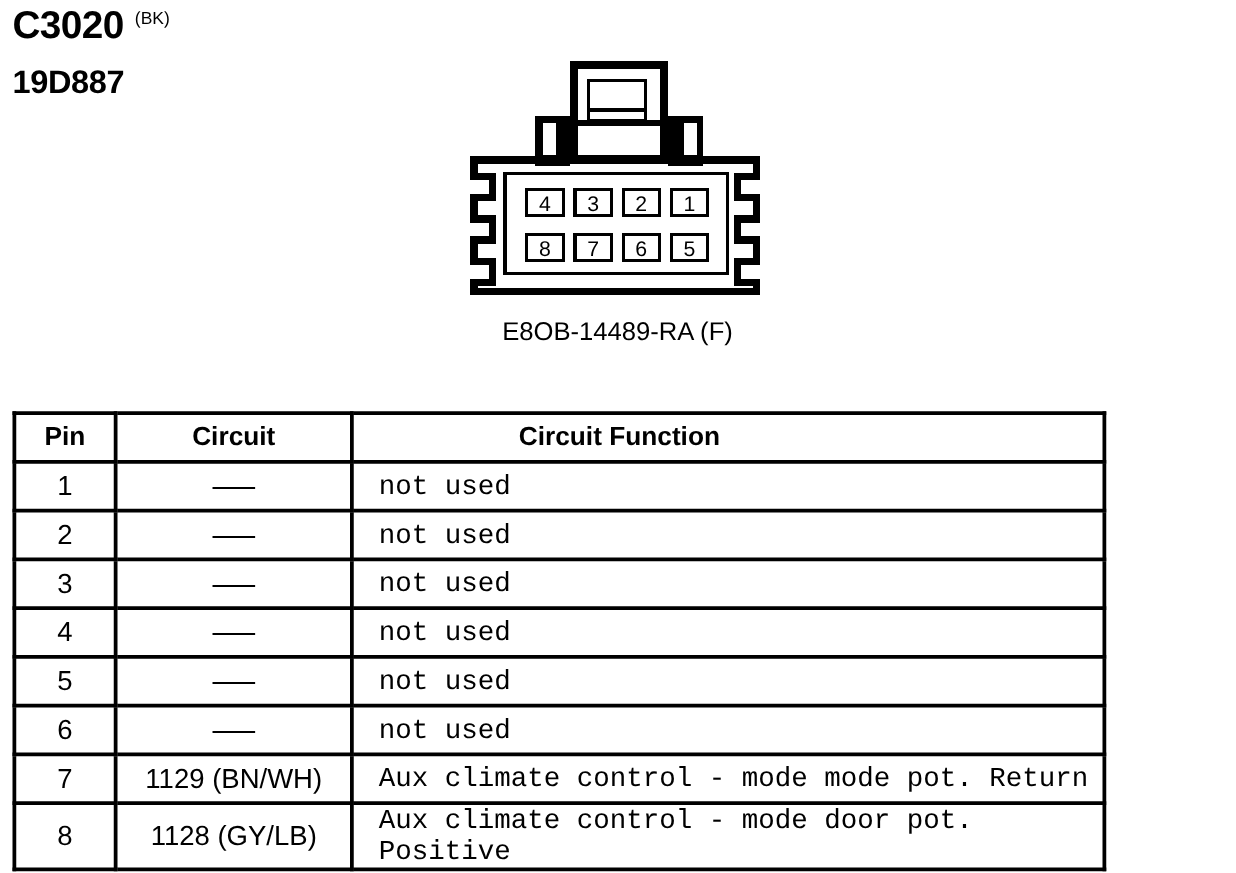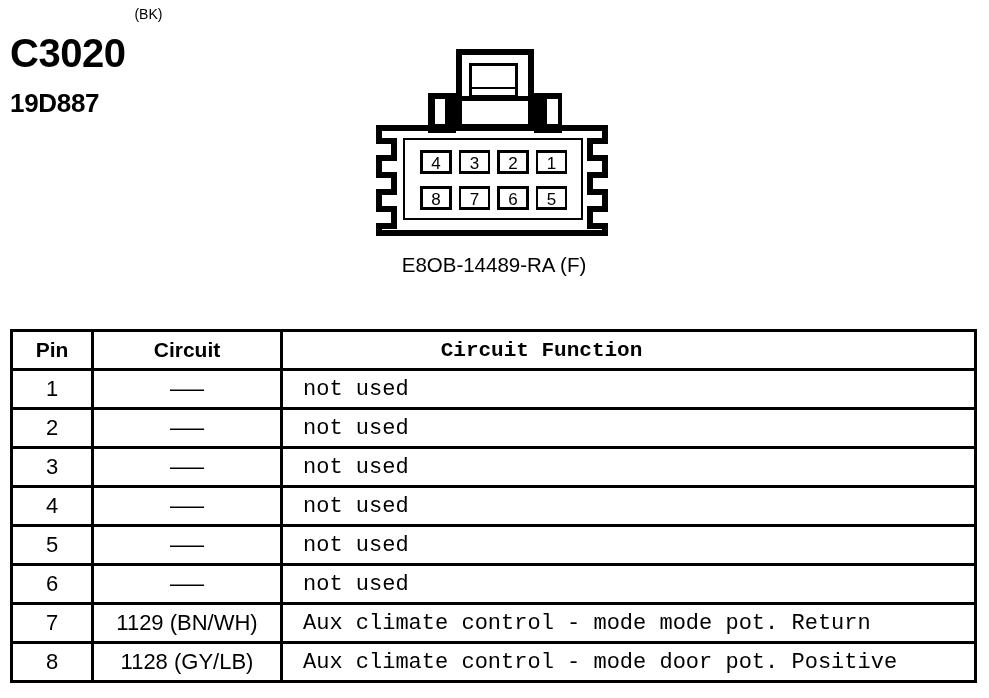--- a/index.html
+++ b/index.html
@@ -3,40 +3,40 @@
 <meta charset="utf-8">
 <style>
   html,body{margin:0;padding:0;}
   body{
     width:989px;height:698px;background:#ffffff;color:#000;
     font-family:"Liberation Sans",sans-serif;position:relative;overflow:hidden;
   }
   
   .header{position:absolute;left:10px;top:4px;}
   .title-row{display:flex;align-items:flex-start;line-height:1;}
-  .cid{font-size:40px;font-weight:bold;letter-spacing:-0.5px;margin-top:29px;}
+  .cid{font-size:31px;font-weight:bold;letter-spacing:-0.5px;}
   .ccolor{font-size:14px;margin-left:9px;margin-top:3px;}
   .pref{font-size:26px;font-weight:bold;line-height:1;margin-top:17px;letter-spacing:-0.3px;}
   .cdesc{font-size:19px;line-height:1;margin-top:30px;white-space:pre;}
   
   .diagram{position:absolute;left:0;top:0;}
   .diagram text{font-family:"Liberation Sans",sans-serif;fill:#000;}
   .pin-num{font-size:17px;}
   .caption{font-size:20.5px;}
   
   table.pin-table{
-    position:absolute;left:10px;top:329px;width:967px;
+    position:absolute;left:10px;top:329px;width:875px;
     border-collapse:collapse;table-layout:fixed;
   }
   .pin-table th,.pin-table td{
     border:3px solid #000;height:36px;padding:0;
     font-size:22px;vertical-align:middle;overflow:hidden;
   }
   .pin-table th{font-size:21px;font-weight:bold;text-align:center;}
-  th.col-function{padding-right:174px;font-family:Liberation Mono, monospace;}
+  th.col-function{padding-right:174px;}
   td.c-pin{text-align:center;}
   td.c-circuit{text-align:center;}
   td.c-function{text-align:left;padding-left:20px;font-family:Liberation Mono, monospace;}
   .dash{display:inline-block;transform:scaleX(1.55);}
 </style>
 </head>
 <body>
 
 <div class="header">
   <div class="title-row">

